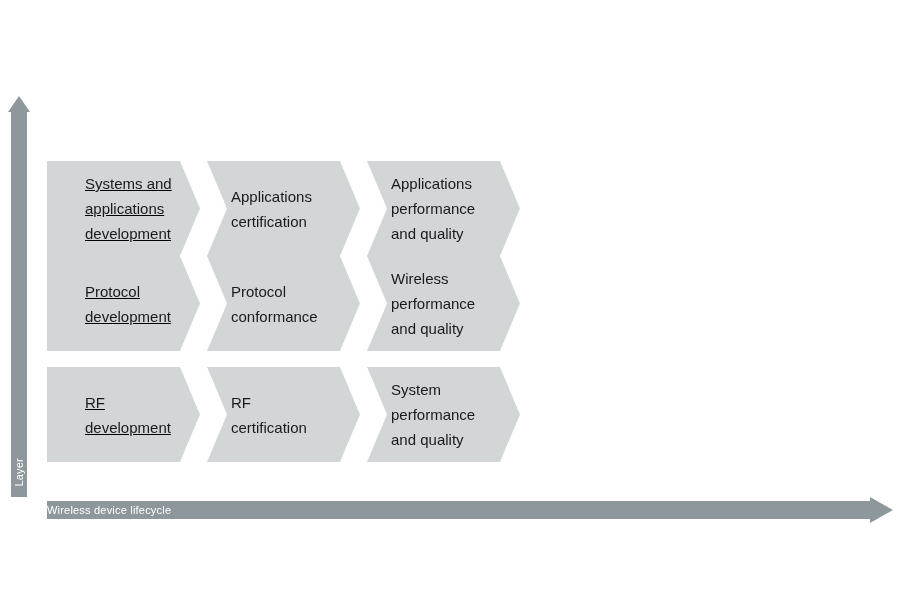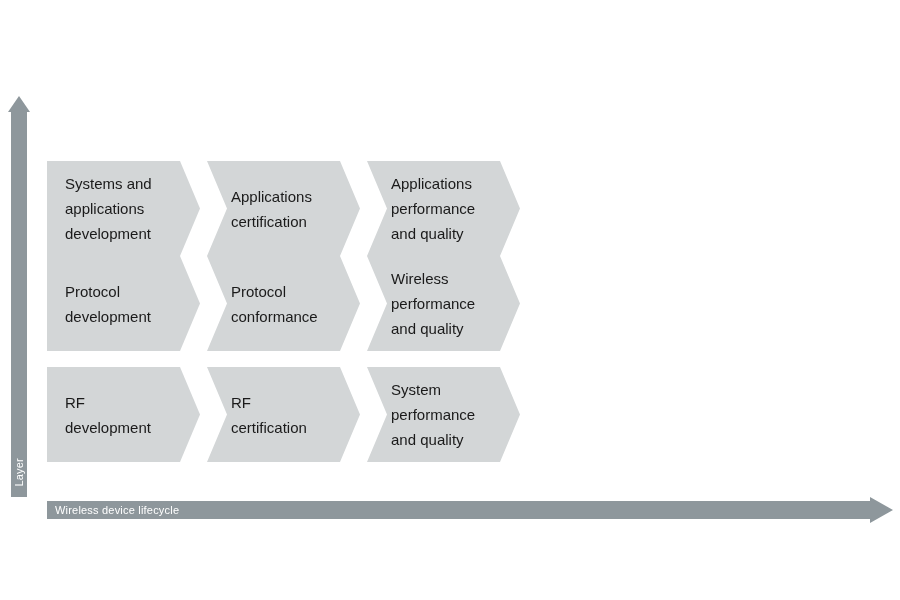--- a/index.html
+++ b/index.html
@@ -46,21 +46,20 @@
     width:846px;height:26px;
     background:var(--axis-fill);
     clip-path:polygon(0 4px, calc(100% - 23px) 4px, calc(100% - 23px) 0,
                       100% 50%, calc(100% - 23px) 100%, calc(100% - 23px) 22px,
                       0 22px);
     display:flex;align-items:center;
   }
   .x-label{
     color:var(--axis-text);
     font-size:11px;
-    padding-left:8px;
     letter-spacing:.2px;
   }
 
   
   .row{
     position:absolute;
     left:47px;
     height:95px;
     display:flex;
     gap:7px;
@@ -72,23 +71,24 @@
   .box{
     width:153px;height:95px;
     box-sizing:border-box;
     background:var(--box-fill);
     display:flex;align-items:center;
     padding-left:24px;
     clip-path:polygon(0 0, calc(100% - 20px) 0, 100% 50%,
                       calc(100% - 20px) 100%, 0 100%, 20px 50%);
   }
   .box.first{
-    padding-left:18px;
+    padding-left:38px;
     clip-path:polygon(0 0, calc(100% - 20px) 0, 100% 50%,
                       calc(100% - 20px) 100%, 0 100%);
+    text-decoration:underline;
   }
   .box span{
     white-space:pre-line;
     font-size:15px;
     line-height:25px;
     color:var(--box-text);
   }
 </style>
 </head>
 <body>

